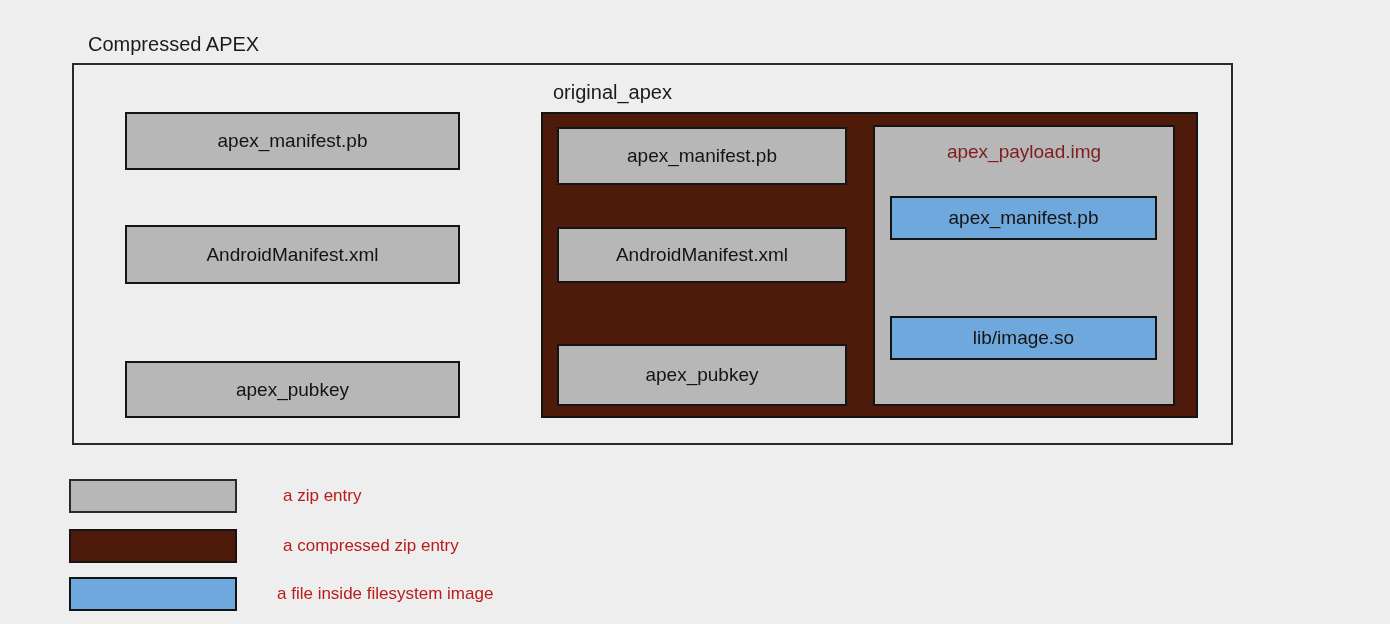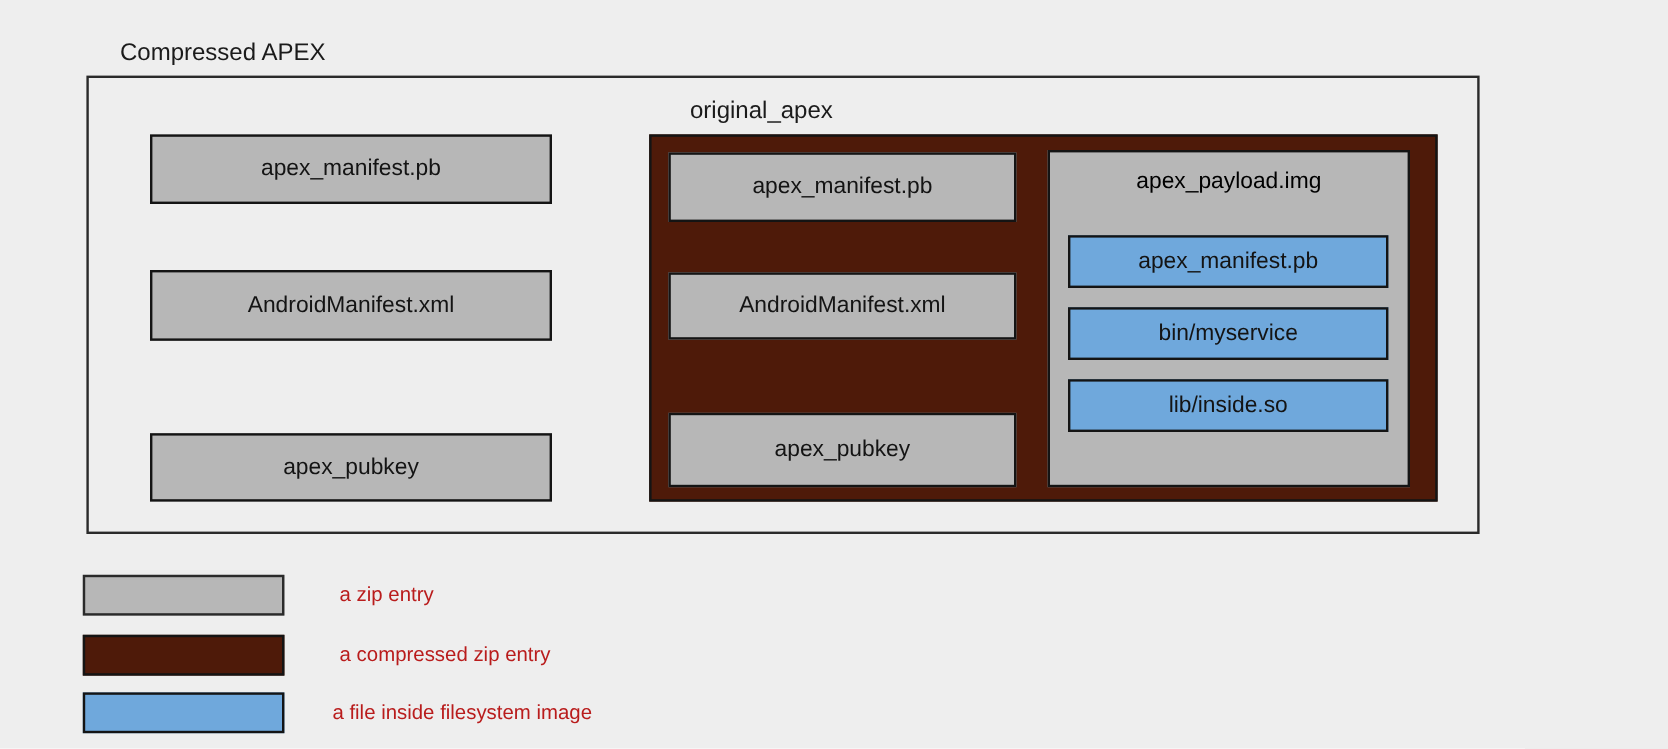--- a/index.html
+++ b/index.html
@@ -58,21 +58,21 @@
     font-size: 19px;
     color: #141414;
     white-space: nowrap;
   }
   .payload-title {
     left: 0;
     right: 0;
     top: 14px;
     text-align: center;
     font-size: 19px;
-    color: #000000;
+    color: #7f1d1d;
     white-space: nowrap;
   }
 
   
   .legend-swatch {
     width: 168px;
     height: 34px;
     border: 2px solid #141414;
   }
   .legend-swatch.zip { background: #b7b7b7; border-color: #2a2a2a; }
@@ -85,49 +85,48 @@
     font-size: 17px;
     color: #b91c1c;
     white-space: nowrap;
   }
 </style>
 </head>
 <body>
 
 <div id="canvas">
 
-  <div class="abs section-label" style="left:88px; top:33px;margin-left:12px;">Compressed APEX</div>
+  <div class="abs section-label" style="left:88px; top:33px;">Compressed APEX</div>
 
   <div class="abs outer-box" style="left:72px; top:63px; width:1161px; height:382px;">
 
     <div class="abs zip-box" style="left:51px; top:47px; width:335px; height:58px;">apex_manifest.pb</div>
 
     <div class="abs zip-box" style="left:51px; top:160px; width:335px; height:59px;">AndroidManifest.xml</div>
 
     <div class="abs zip-box" style="left:51px; top:296px; width:335px; height:57px;">apex_pubkey</div>
 
-    <div class="abs section-label" style="left:501px; top:16px;">original_apex</div>
+    <div class="abs section-label" style="left:479px; top:16px;">original_apex</div>
 
     <div class="abs compressed-box" style="left:467px; top:47px; width:657px; height:306px;">
 
       <div class="abs zip-box" style="left:14px; top:13px; width:290px; height:58px;">apex_manifest.pb</div>
 
       <div class="abs zip-box" style="left:14px; top:113px; width:290px; height:56px;">AndroidManifest.xml</div>
 
       <div class="abs zip-box" style="left:14px; top:230px; width:290px; height:62px;">apex_pubkey</div>
 
       <div class="abs payload-box" style="left:330px; top:11px; width:302px; height:281px;">
 
         <div class="abs payload-title">apex_payload.img</div>
 
         <div class="abs file-box" style="left:15px; top:69px; width:267px; height:44px;">apex_manifest.pb</div>
 
-        <div class="abs file-box" style="left:15px; top:129px; width:267px; height:44px;">bin/myservice</div>
 
-        <div class="abs file-box" style="left:15px; top:189px; width:267px; height:44px;">lib/inside.so</div>
+        <div class="abs file-box" style="left:15px; top:189px; width:267px; height:44px;">lib/image.so</div>
       </div>
     </div>
   </div>
 
   <div>
 
     <div class="abs legend-swatch zip" style="left:69px; top:479px;"></div>
     <div class="abs legend-label" style="left:283px; top:479px;">a zip entry</div>
 
     <div class="abs legend-swatch compressed" style="left:69px; top:529px;"></div>

